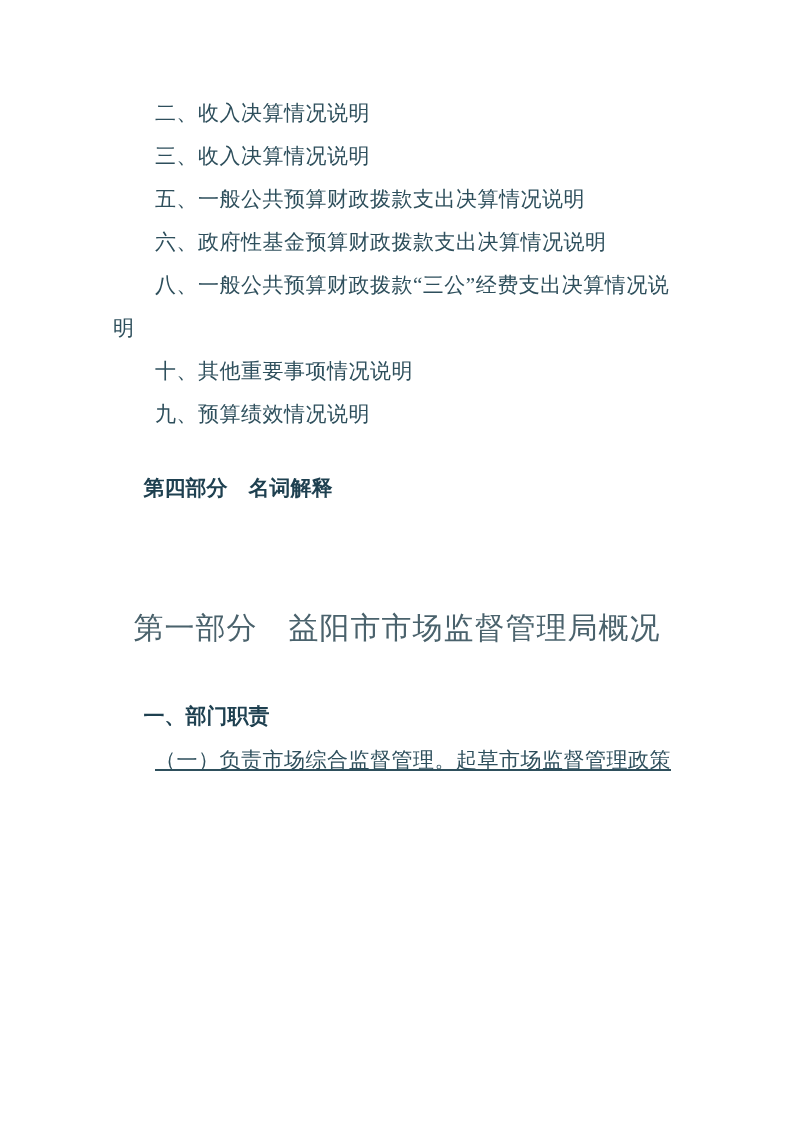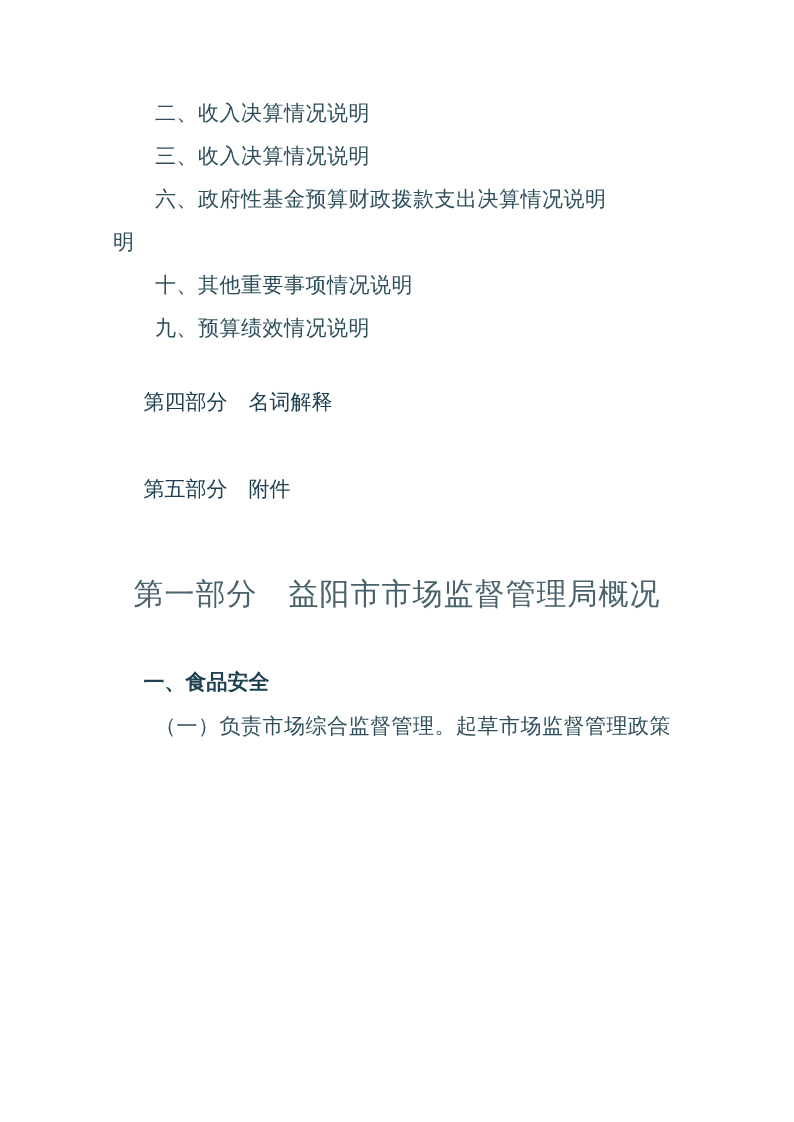--- a/index.html
+++ b/index.html
@@ -32,67 +32,69 @@
     font-weight: normal;
     letter-spacing: 0.5px;
   }
   .indent {
     text-indent: 2em;
   }
   .part-heading {
     margin: 30px 0 0 0;
     font-size: 21px;
     line-height: 43px;
-    font-weight: normal;
+    font-weight: bold;
     color: var(--heading-color, #1e4050);
     font-family: "Liberation Sans", sans-serif;
     text-indent: 1.45em;
   }
   .part-heading.part5 {
     margin-top: 44px;
   }
   .doc-title {
-    margin: 59px 0 0 0;
+    margin: 94px 0 0 0;
     font-size: 30px;
     line-height: 50px;
     font-weight: normal;
     text-align: center;
     color: var(--title-color, #4a626c);
     font-family: "Liberation Serif", serif;
     letter-spacing: 1px;
   }
   .sub-heading {
     margin: 41px 0 0 0;
     font-size: 21px;
     line-height: 43px;
     font-weight: bold;
     color: var(--heading-color, #1e4050);
     font-family: "Liberation Sans", sans-serif;
     text-indent: 1.45em;
   }
   .body-para {
     margin-top: 2px;
+    text-decoration: underline;
   }
 </style>
 </head>
 <body>
 
 <div class="page">
   <div class="content">
 
     <p class="toc-line indent">二、收入决算情况说明</p>
     <p class="toc-line indent">三、收入决算情况说明</p>
+    <p class="toc-line indent">五、一般公共预算财政拨款支出决算情况说明</p>
     <p class="toc-line indent">六、政府性基金预算财政拨款支出决算情况说明</p>
+    <p class="toc-line indent">八、一般公共预算财政拨款“三公”经费支出决算情况说</p>
     <p class="toc-line">明</p>
     <p class="toc-line indent">十、其他重要事项情况说明</p>
     <p class="toc-line indent">九、预算绩效情况说明</p>
 
     <h3 class="part-heading">第四部分　名词解释</h3>
-    <h3 class="part-heading part5">第五部分　附件</h3>
 
     <h1 class="doc-title">第一部分　益阳市市场监督管理局概况</h1>
 
-    <h2 class="sub-heading">一、食品安全</h2>
+    <h2 class="sub-heading">一、部门职责</h2>
 
     <p class="body-line indent body-para">（一）负责市场综合监督管理。起草市场监督管理政策</p>
 
   </div>
 </div>
 
 </body></html>

